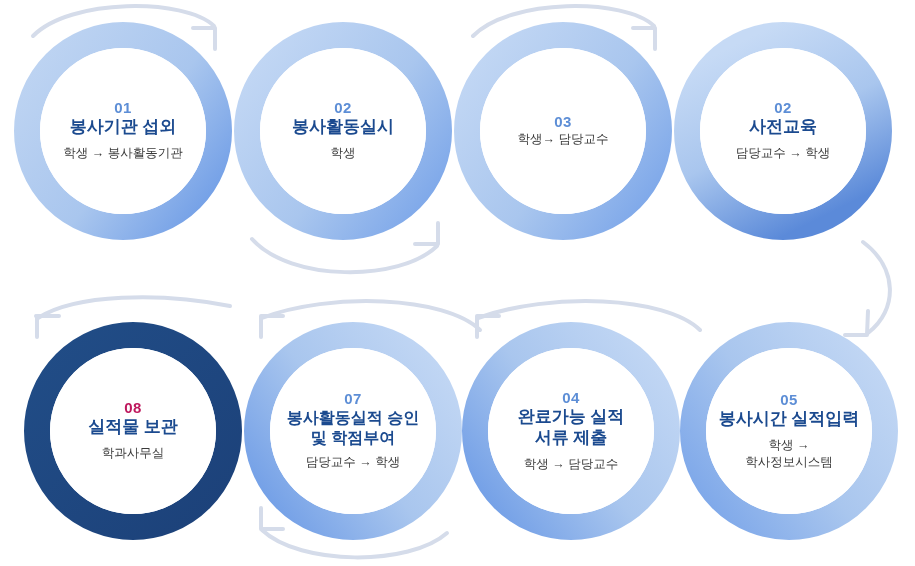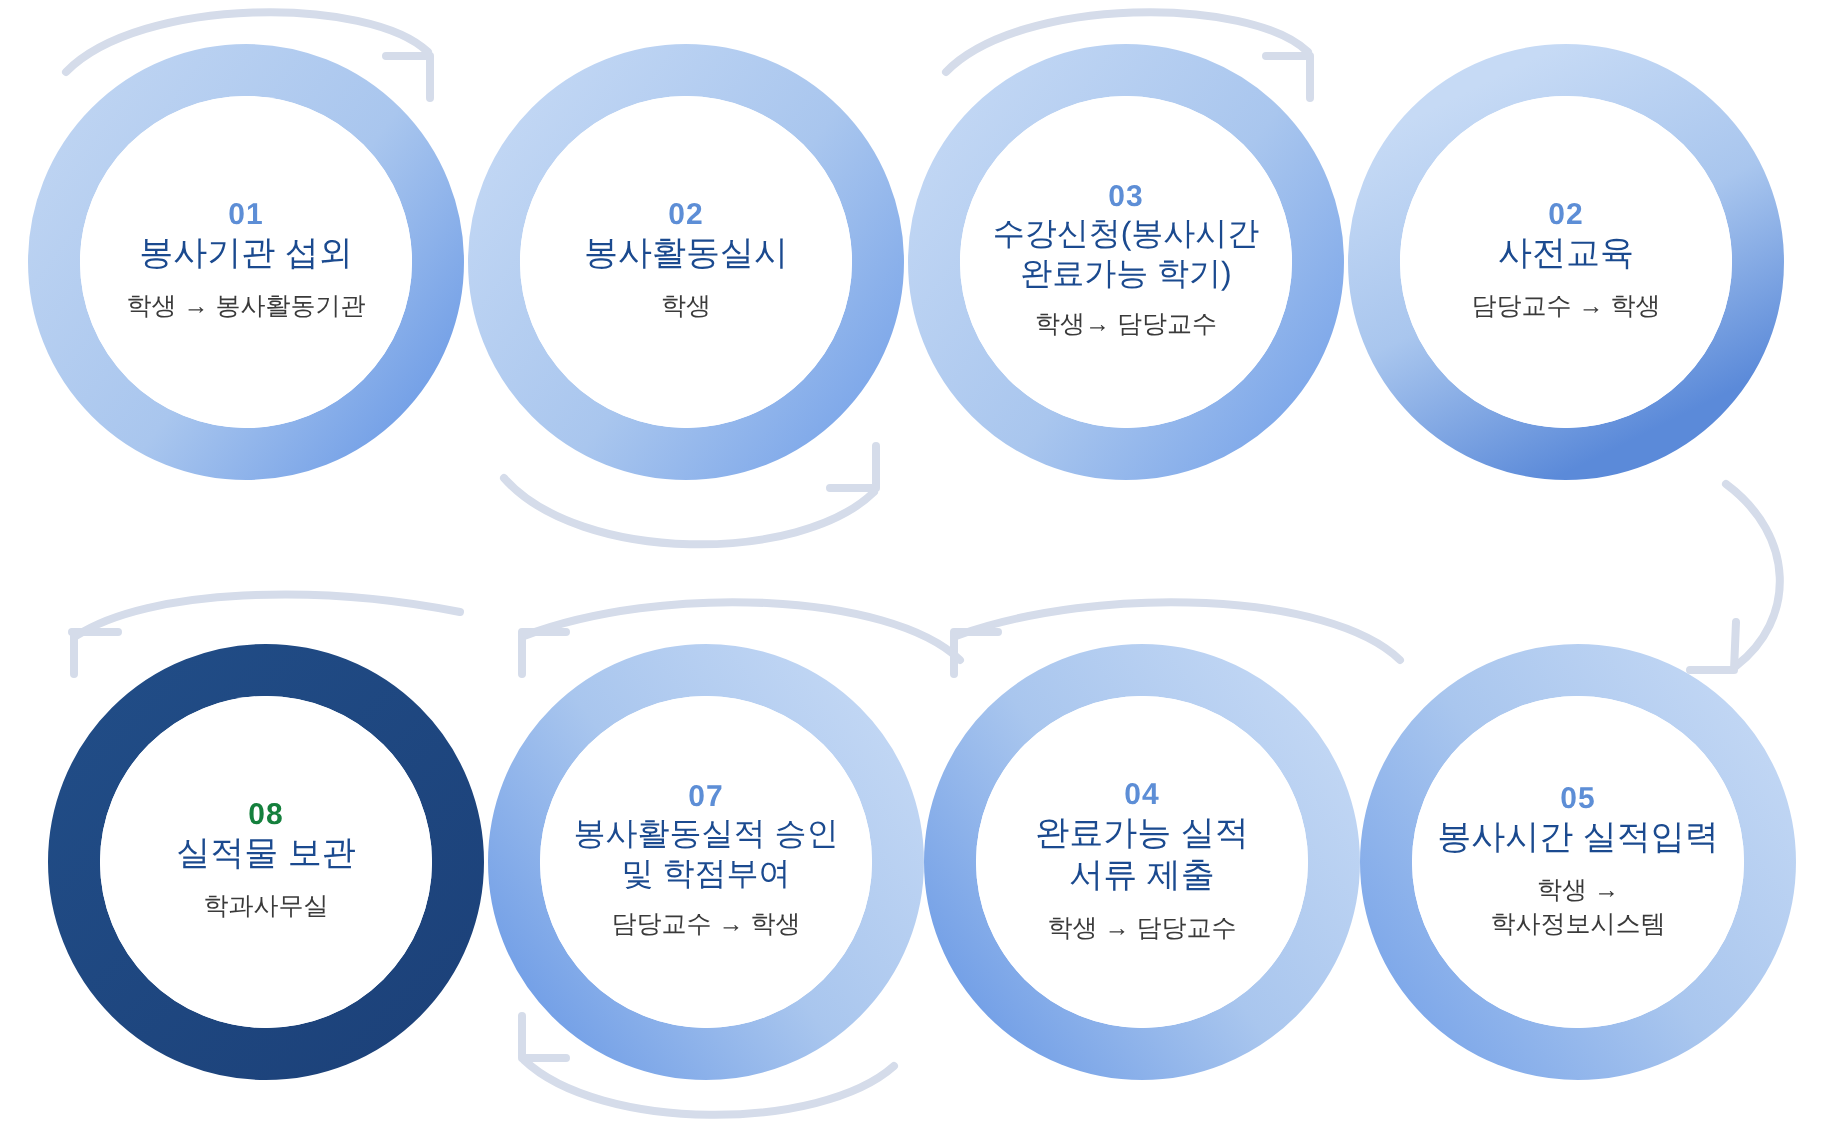--- a/index.html
+++ b/index.html
@@ -36,24 +36,24 @@
     padding:0 6px;
   }
   .num{
     font-size:15px;
     font-weight:bold;
     color:#5d8ed6;
     letter-spacing:0.5px;
     line-height:1.1;
     margin-bottom:1px;
   }
-  .node.dark .num{ color:#15803d; }
+  .node.dark .num{ color:#be185d; }
   .title{
     font-size:17px;
-    font-weight:normal;
+    font-weight:bold;
     color:#1b4a8f;
     line-height:1.22;
     white-space:pre-line;
     margin-bottom:7px;
   }
   .title.small{ font-size:16px; }
   .actor{
     font-size:12.5px;
     color:#3a3a3a;
     line-height:1.35;
@@ -163,22 +163,20 @@
         <linearGradient id="g3" x1="0" y1="0.15" x2="1" y2="0.9">
           <stop offset="0" stop-color="#c2d7f4"></stop>
           <stop offset="0.55" stop-color="#a9c6ee"></stop>
           <stop offset="1" stop-color="#7aa5e9"></stop>
         </linearGradient>
       </defs>
       <circle cx="109" cy="109" r="96" fill="none" stroke="url(#g3)" stroke-width="26"></circle>
     </svg>
     <div class="face">
       <div class="num">03</div>
-      <div class="title small">수강신청(봉사시간
-완료가능 학기)</div>
       <div class="actor">학생→ 담당교수</div>
     </div>
   </div>
 
   <div class="node" style="left:674px;top:22px;">
     <svg class="ring" viewBox="0 0 218 218">
       <defs>
         <linearGradient id="g4" x1="0.15" y1="0.1" x2="0.6" y2="1">
           <stop offset="0" stop-color="#c6daf5"></stop>
           <stop offset="0.5" stop-color="#a9c6ee"></stop>

